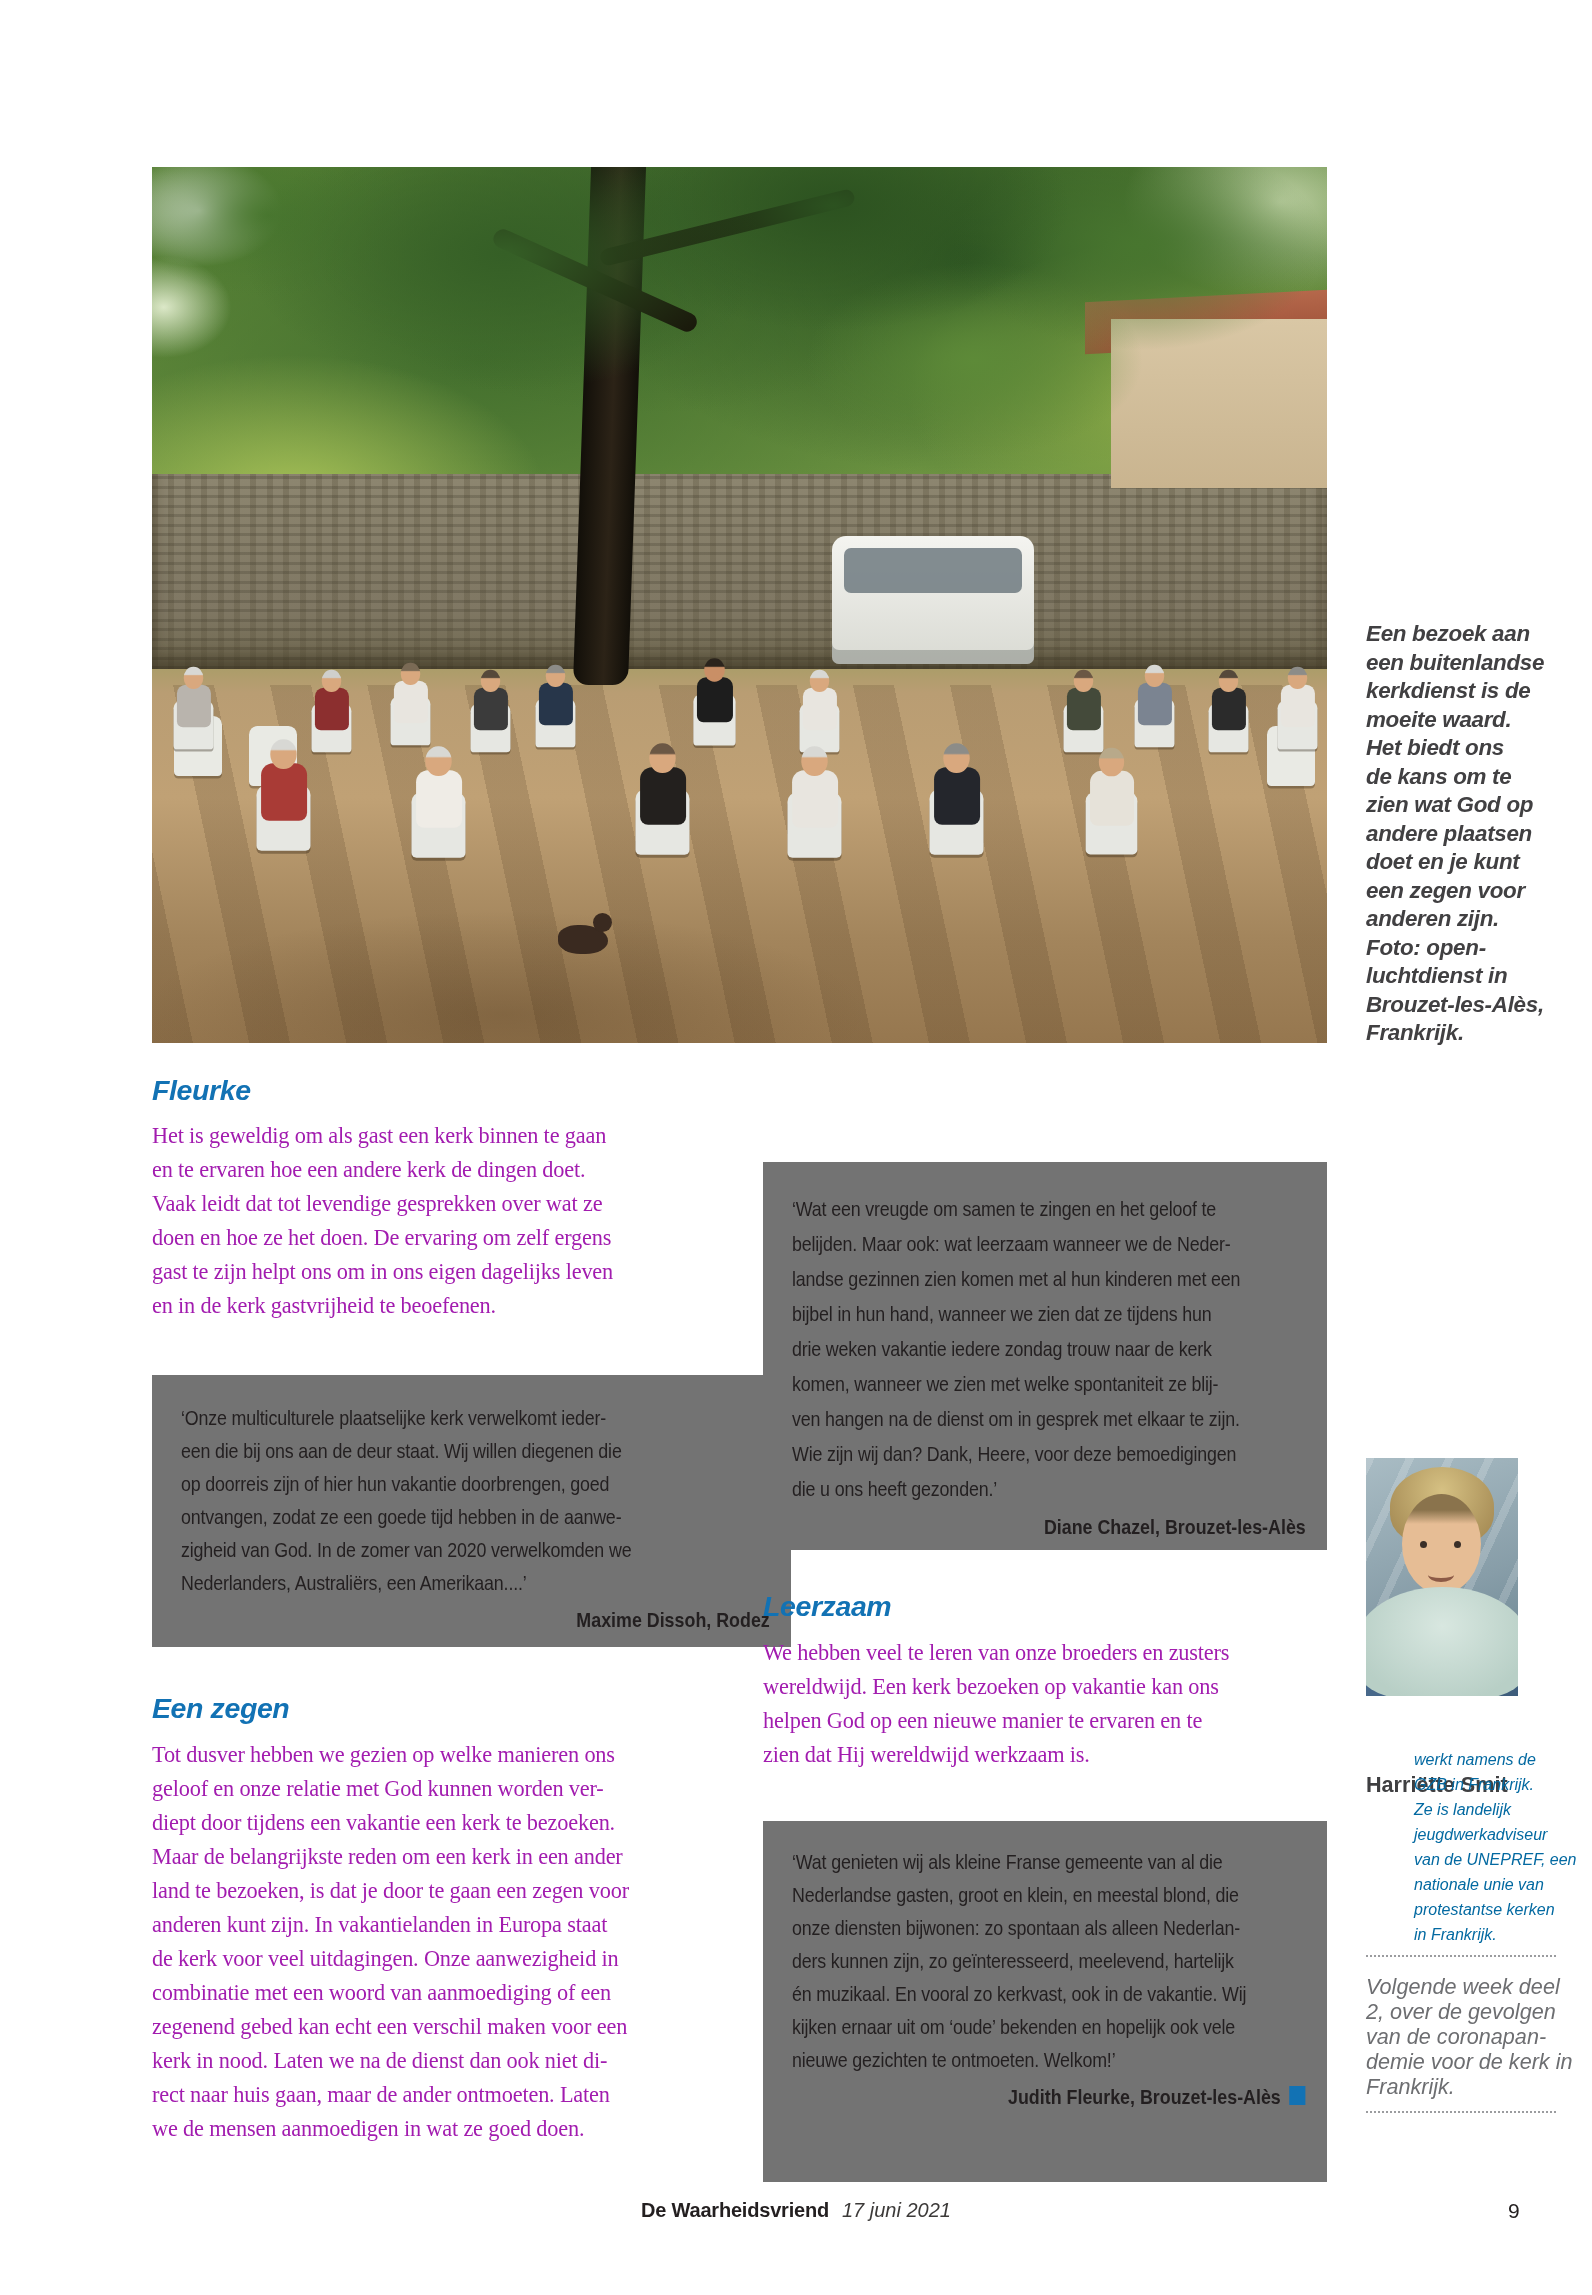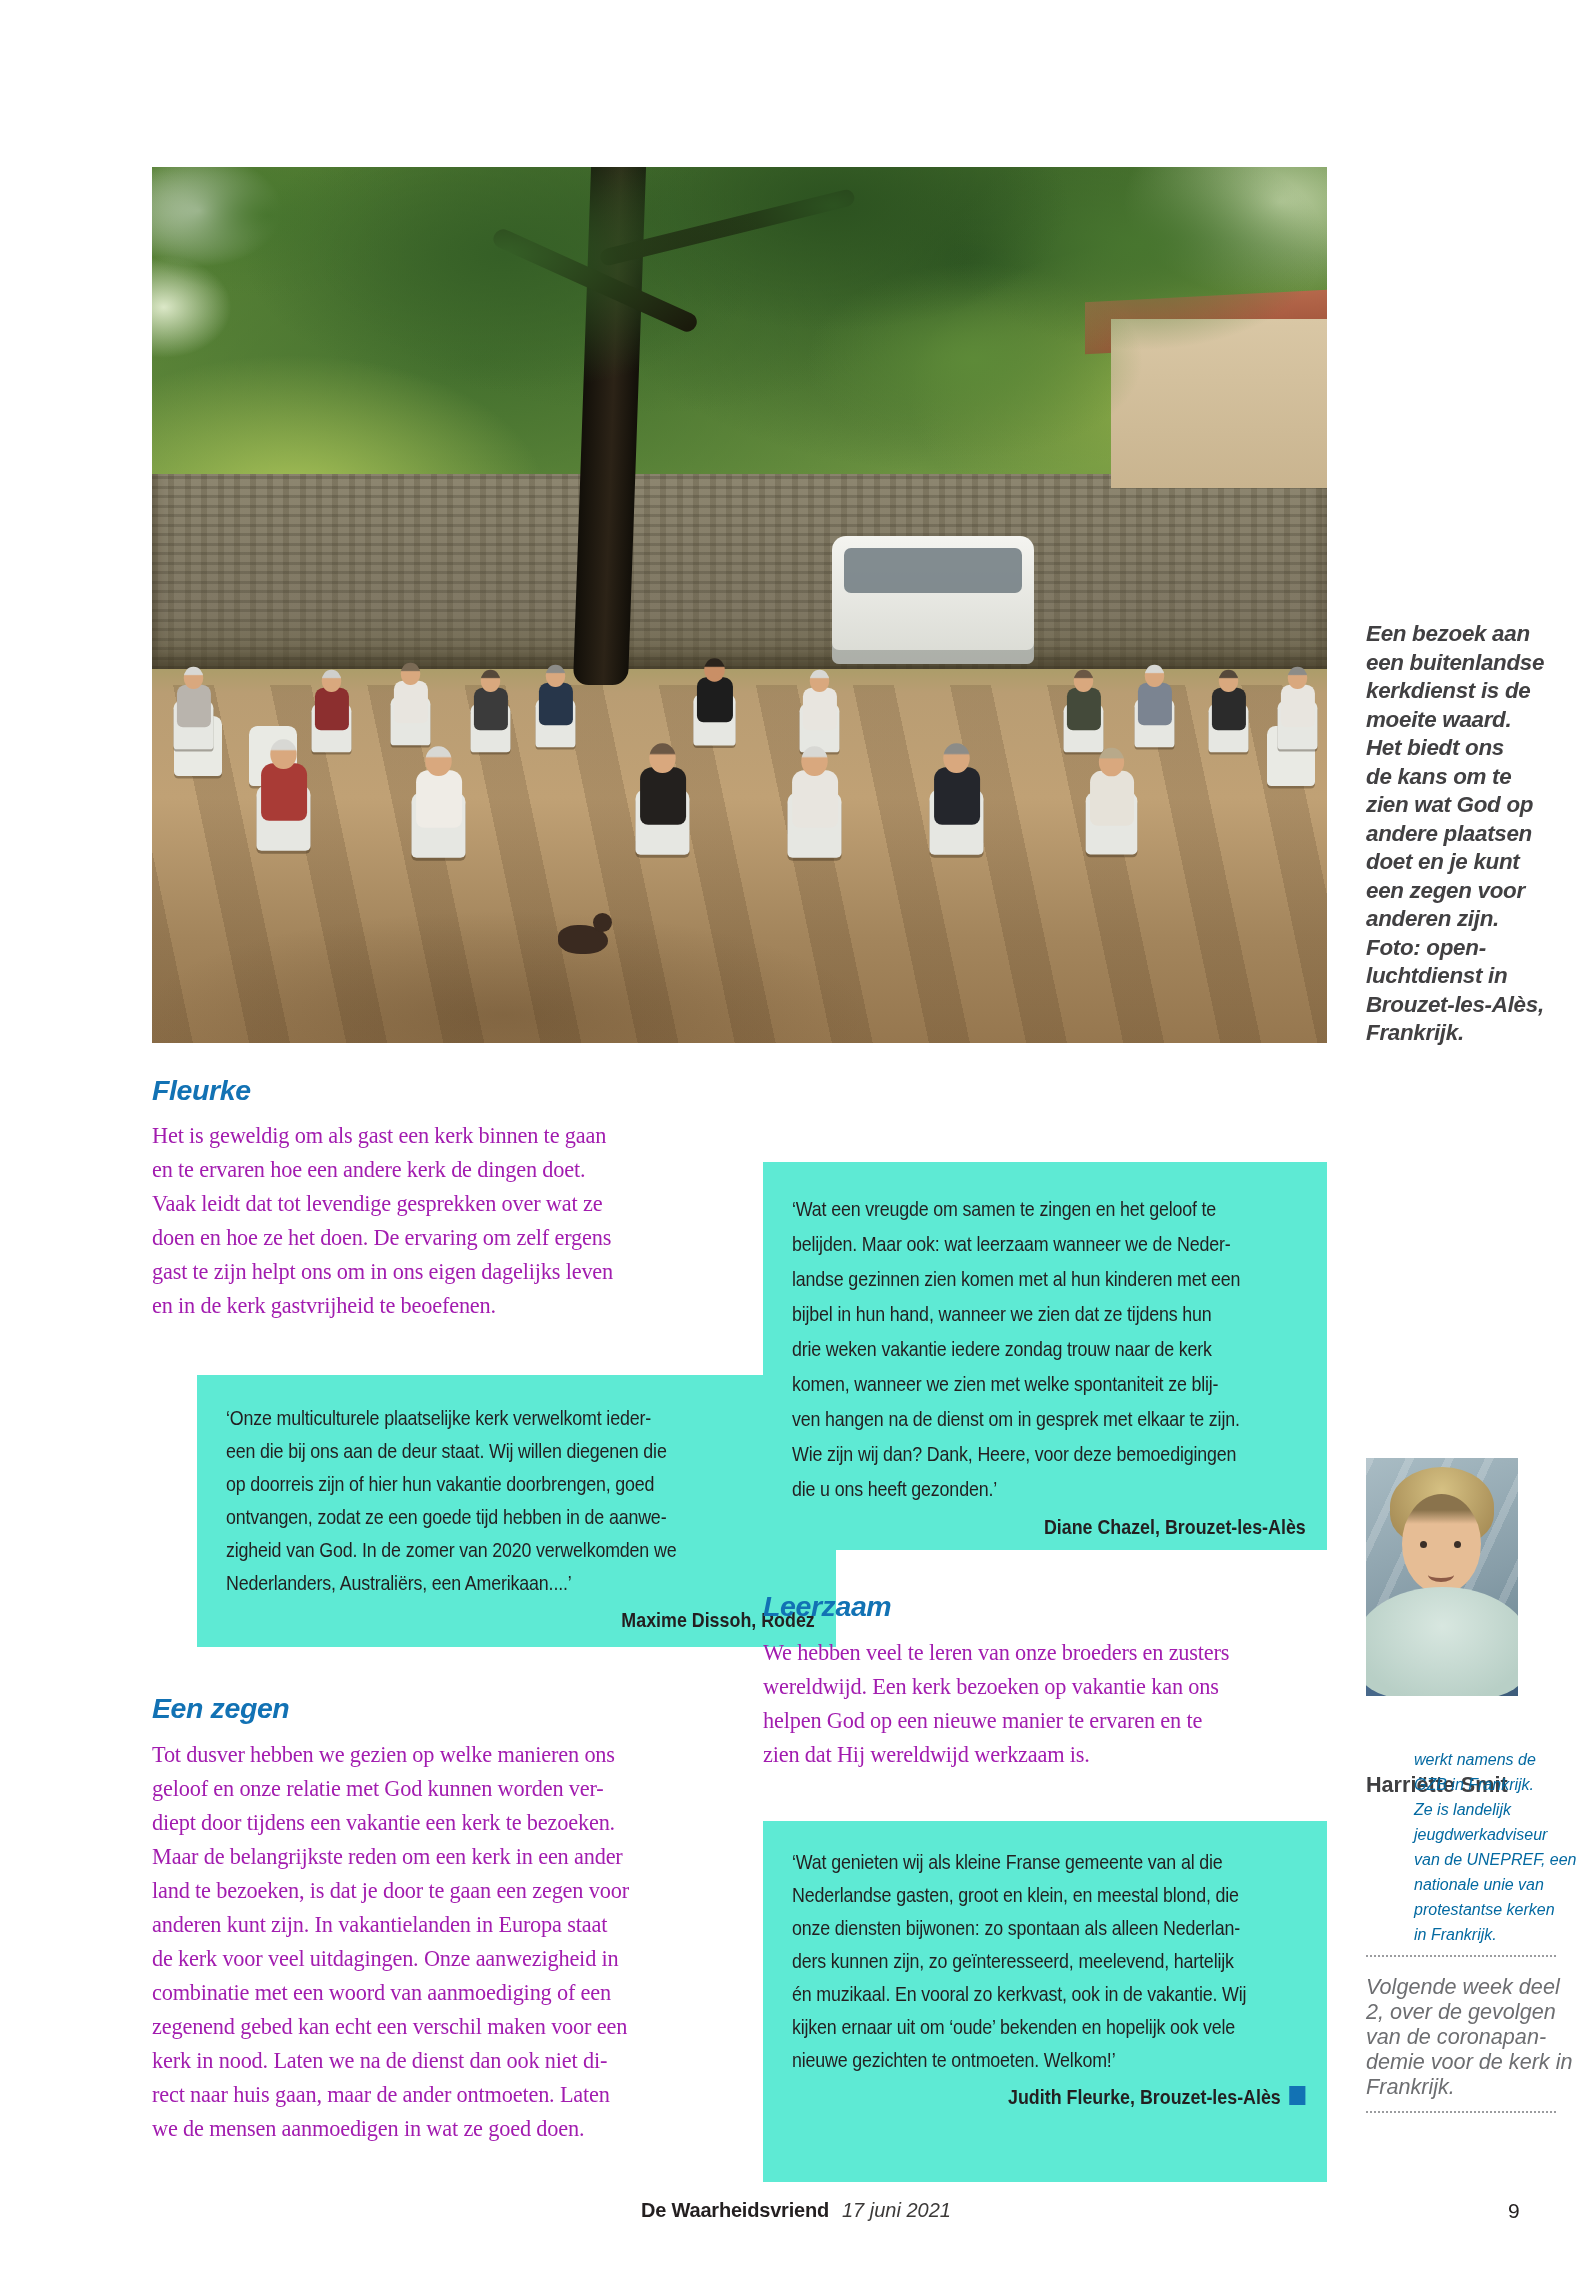--- a/index.html
+++ b/index.html
@@ -74,21 +74,21 @@
   .photo-caption {
     position:absolute; left:1366px; top:620px; width:197px;
     font-size:22.4px; line-height:28.5px; font-style:italic; font-weight:bold;
     color:#414042; letter-spacing:-0.3px;
   }
   .heading { position:absolute; font-size:28.5px; font-weight:bold; font-style:italic;
     color:#1272b4; letter-spacing:-0.4px; }
   .bodytext { position:absolute; font-size:24px; line-height:34px;
     font-family:"Liberation Serif", serif; color:#a21caf; letter-spacing:-0.2px; }
   .bscale { width:107.5%; transform:scaleX(0.93); transform-origin:top left; }
-  .quotebox { position:absolute; background:#5eead4; }
+  .quotebox { position:absolute; background:#737373; }
   .qscale { width:117.6%; transform:scaleX(0.85); transform-origin:top left;
     padding:0; }
   .qtext { font-size:21px; line-height:35px; color:#231f20; letter-spacing:-0.2px; }
   .qtext.tight { line-height:33px; }
   .qattr { font-size:21px; font-weight:bold; text-align:right; color:#231f20; margin-top:8.6px; }
   .qpad { padding:26px 21px 0 29px; }
   .endmark { display:inline-block; width:19px; height:19px; background:#1272b4;
     margin-left:10.4px; vertical-align:-1.7px; }
 
   
@@ -250,21 +250,21 @@
   <div class="heading" style="left:152px; top:1074px;">Fleurke</div>
   <div class="bodytext" style="left:152px; top:1118px; width:556px;">
     <div class="bscale prelines">Het is geweldig om als gast een kerk binnen te gaan
 en te ervaren hoe een andere kerk de dingen doet.
 Vaak leidt dat tot levendige gesprekken over wat ze
 doen en hoe ze het doen. De ervaring om zelf ergens
 gast te zijn helpt ons om in ons eigen dagelijks leven
 en in de kerk gastvrijheid te beoefenen.</div>
   </div>
 
-  <div class="quotebox" style="left:152px; top:1375px; width:639px; height:272px;margin-left:45px;">
+  <div class="quotebox" style="left:152px; top:1375px; width:639px; height:272px;">
     <div class="qpad">
       <div class="qscale">
         <div class="qtext tight prelines">‘Onze multiculturele plaatselijke kerk verwelkomt ieder-
 een die bij ons aan de deur staat. Wij willen diegenen die
 op doorreis zijn of hier hun vakantie doorbrengen, goed
 ontvangen, zodat ze een goede tijd hebben in de aanwe-
 zigheid van God. In de zomer van 2020 verwelkomden we
 Nederlanders, Australiërs, een Amerikaan....’</div>
         <div class="qattr">Maxime Dissoh, Rodez</div>
       </div>

